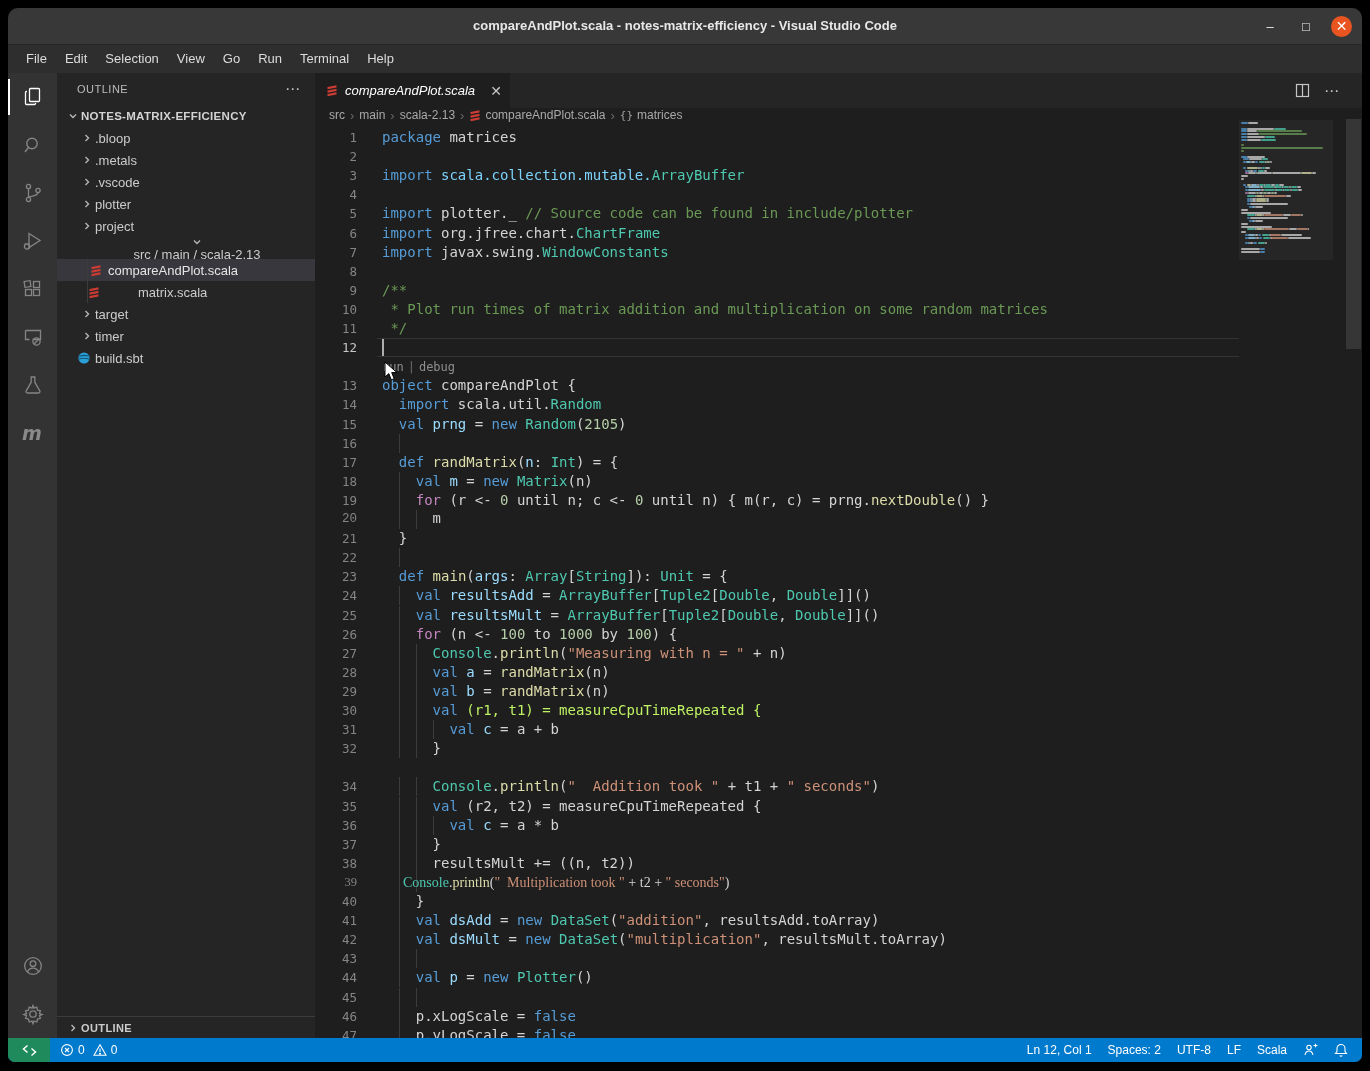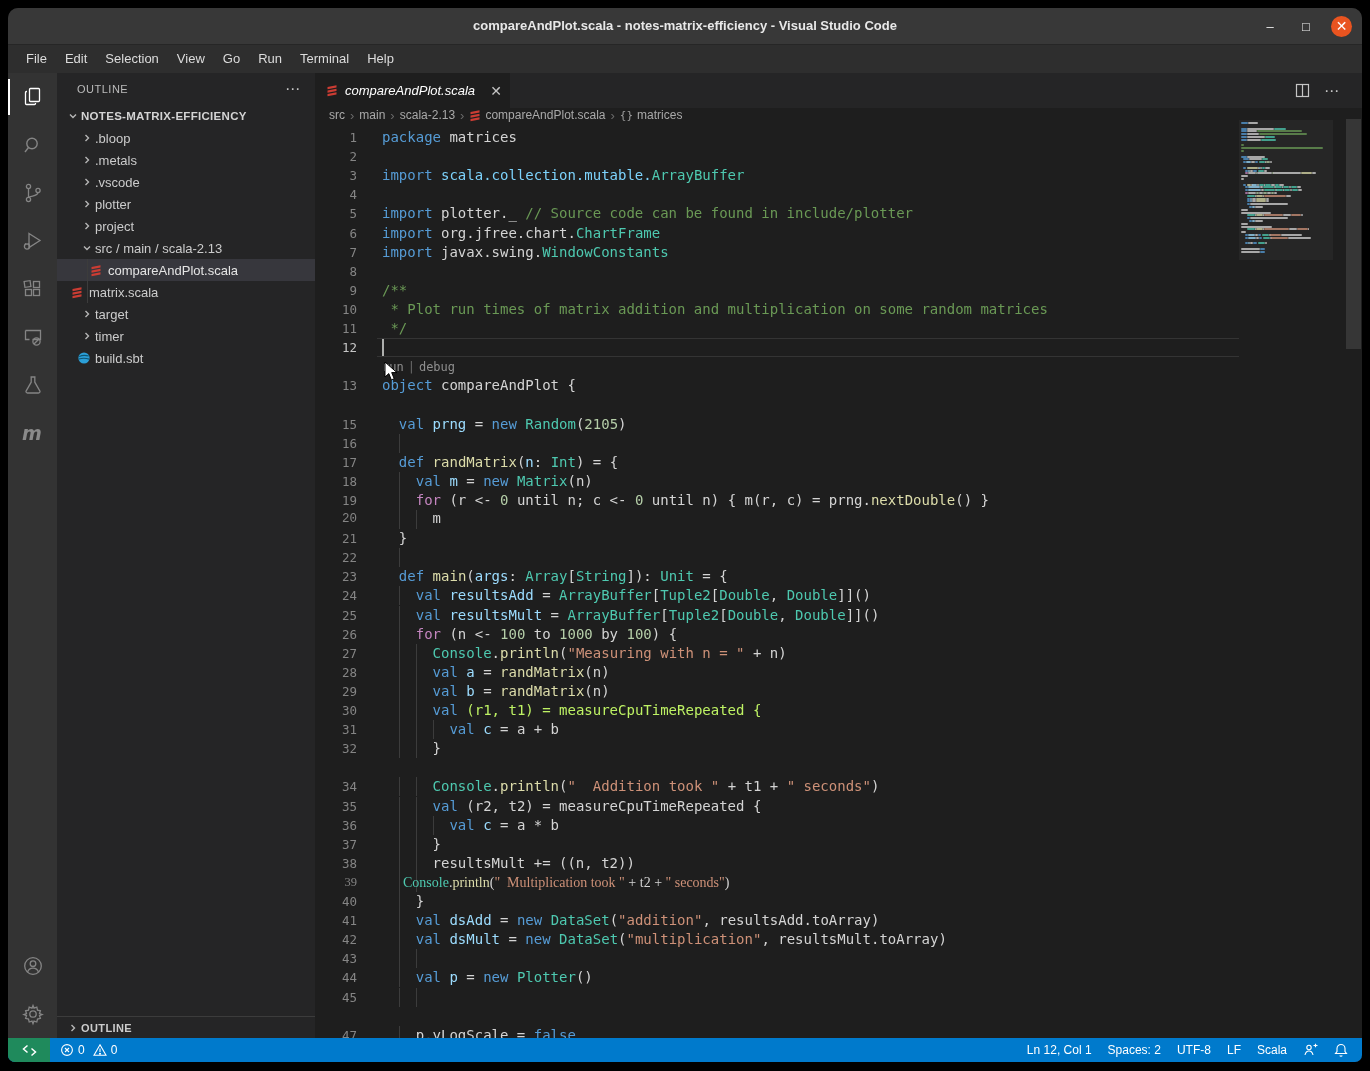--- a/index.html
+++ b/index.html
@@ -217,42 +217,42 @@
               <span>plotter</span>
             </div>
             <div class="tree-row" style="padding-left: 22px;">
               <span class="chev">
                 <svg width="10" height="10" viewBox="0 0 10 10" fill="none" stroke="#b6b6b6" stroke-width="1.4">
                   <path d="M3.5 2 L6.5 5 L3.5 8"></path>
                 </svg>
               </span>
               <span>project</span>
             </div>
-            <div class="tree-row" style="padding-left: 22px;">
+            <div class="tree-row" style="padding-left: 22px; flex-direction: column;">
               <span class="chev">
                 <svg width="10" height="10" viewBox="0 0 10 10" fill="none" stroke="#b6b6b6" stroke-width="1.4">
                   <path d="M2 3.5 L5 6.5 L8 3.5"></path>
                 </svg>
               </span>
               <span>src / main / scala-2.13</span>
             </div>
             <div class="tree-row selected" style="padding-left: 33px;">
               <div class="tree-guide"></div>
               <span style="display: inline-flex; margin-right: 6px;">
                 <svg width="12" height="13" viewBox="0 0 12 13">
                   <g fill="#cc3c33">
                     <path d="M1.5 2.9 L10.5 1.3 V3.6 L1.5 5.2 Z"></path>
                     <path d="M1.5 6.4 L10.5 4.8 V7.1 L1.5 8.7 Z"></path>
                     <path d="M1.5 9.9 L10.5 8.3 V10.6 L1.5 12.2 Z"></path>
                   </g>
                 </svg>
               </span>
               <span>compareAndPlot.scala</span>
             </div>
-            <div class="tree-row" style="padding-left: 14px;">
+            <div class="tree-row" style="padding-left: 31px; gap: 32px;">
               <div class="tree-guide"></div>
               <span style="display: inline-flex; margin-right: 6px;">
                 <svg width="12" height="13" viewBox="0 0 12 13">
                   <g fill="#cc3c33">
                     <path d="M1.5 2.9 L10.5 1.3 V3.6 L1.5 5.2 Z"></path>
                     <path d="M1.5 6.4 L10.5 4.8 V7.1 L1.5 8.7 Z"></path>
                     <path d="M1.5 9.9 L10.5 8.3 V10.6 L1.5 12.2 Z"></path>
                   </g>
                 </svg>
               </span>
@@ -397,20 +397,24 @@
             <div class="code-line" style="top: 210.1px;">
               <div class="curline-box"></div>
               <div class="cursor-bar" style="left: 67px;"></div>
               <div class="ln cur">12</div>
               <div class="lt"></div>
             </div>
             <div class="code-line" style="top: 248.3px;">
               <div class="ln">13</div>
               <div class="lt"><span style="color: rgb(86, 156, 214);">object</span><span style="color: rgb(212, 212, 212);"> compareAndPlot {</span></div>
             </div>
+            <div class="code-line" style="top: 267.4px;">
+              <div class="ln">14</div>
+              <div class="lt"><span style="color: rgb(212, 212, 212);">  </span><span style="color: rgb(86, 156, 214);">import</span><span style="color: rgb(212, 212, 212);"> scala.util.</span><span style="color: rgb(78, 201, 176);">Random</span></div>
+            </div>
             <div class="code-line" style="top: 286.5px;">
               <div class="ln">15</div>
               <div class="lt"><span style="color: rgb(212, 212, 212);">  </span><span style="color: rgb(86, 156, 214);">val</span><span style="color: rgb(156, 220, 254);"> prng</span><span style="color: rgb(212, 212, 212);"> = </span><span style="color: rgb(86, 156, 214);">new</span><span style="color: rgb(212, 212, 212);"> </span><span style="color: rgb(78, 201, 176);">Random</span><span style="color: rgb(212, 212, 212);">(</span><span style="color: rgb(181, 206, 168);">2105</span><span style="color: rgb(212, 212, 212);">)</span></div>
             </div>
             <div class="code-line" style="top: 305.6px;">
               <div class="iguide" style="left: 83.846px;"></div>
               <div class="ln">16</div>
               <div class="lt"></div>
             </div>
             <div class="code-line" style="top: 324.7px;">
@@ -559,20 +563,25 @@
             <div class="code-line" style="top: 840.4px;">
               <div class="iguide" style="left: 83.846px;"></div>
               <div class="ln">44</div>
               <div class="lt"><span style="color: rgb(212, 212, 212);">    </span><span style="color: rgb(86, 156, 214);">val</span><span style="color: rgb(156, 220, 254);"> p</span><span style="color: rgb(212, 212, 212);"> = </span><span style="color: rgb(86, 156, 214);">new</span><span style="color: rgb(212, 212, 212);"> </span><span style="color: rgb(78, 201, 176);">Plotter</span><span style="color: rgb(212, 212, 212);">()</span></div>
             </div>
             <div class="code-line" style="top: 859.5px;">
               <div class="iguide" style="left: 83.846px;"></div>
               <div class="iguide" style="left: 100.692px;"></div>
               <div class="ln">45</div>
               <div class="lt"></div>
+            </div>
+            <div class="code-line" style="top: 878.6px;">
+              <div class="iguide" style="left: 83.846px;"></div>
+              <div class="ln">46</div>
+              <div class="lt"><span style="color: rgb(212, 212, 212);">    p.xLogScale = </span><span style="color: rgb(86, 156, 214);">false</span></div>
             </div>
             <div class="code-line" style="top: 897.7px;">
               <div class="iguide" style="left: 83.846px;"></div>
               <div class="ln">47</div>
               <div class="lt"><span style="color: rgb(212, 212, 212);">    p.yLogScale = </span><span style="color: rgb(86, 156, 214);">false</span></div>
             </div>
             <div class="codelens" style="top: 229.2px;">
               <span>run</span>
               <span style="color: rgb(107, 107, 107);">|</span>
               <span>debug</span>

